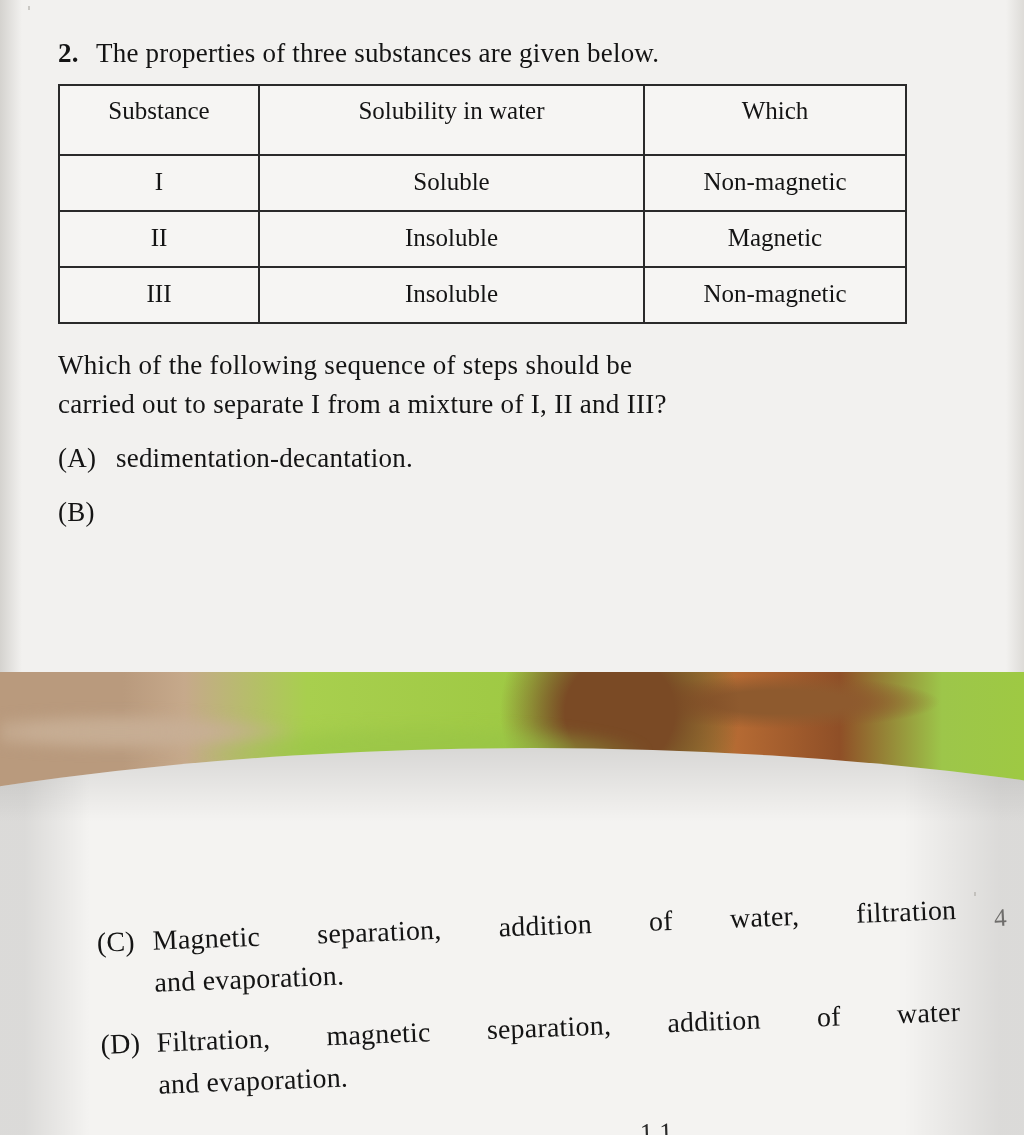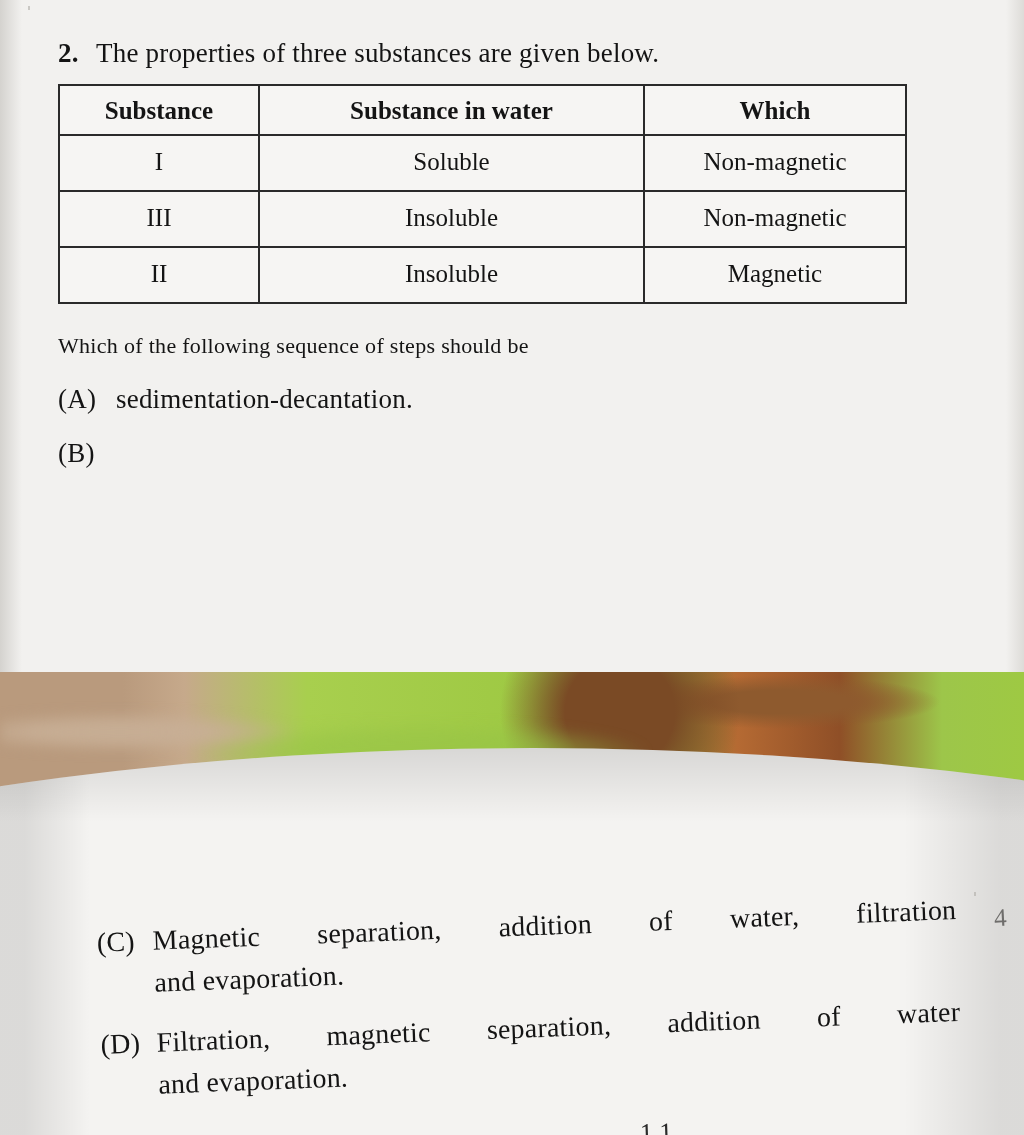--- a/index.html
+++ b/index.html
@@ -82,31 +82,31 @@
     table-layout: fixed;
   }
   table.props th, table.props td {
     border: 2px solid #2a2a2a;
     text-align: center;
     font-size: 25px;
     line-height: 30px;
     padding: 11px 4px 13px;
   }
   table.props th {
-    font-weight: bold;
-    padding: 10px 4px 8px;
+    font-weight: normal;
+    padding: 10px 4px 28px;
   }
   table.props col.c1 { width: 200px; }
   table.props col.c2 { width: 385px; }
   table.props col.c3 { width: 262px; }
 
   
   .stem {
     margin-top: 22px;
-    font-size: 22px;
+    font-size: 27px;
     line-height: 39px;
     text-align: justify;
     width: 855px;
     letter-spacing: .3px;
   }
   .stem .l2 { text-align: left; }
 
   
   .opt {
     display: flex;
@@ -234,45 +234,46 @@
 
     <table class="props">
       <colgroup>
           <col class="c1">
           <col class="c2">
           <col class="c3">
         </colgroup>
       <thead>
         <tr>
           <th>Substance</th>
-          <th>Substance in water</th>
+          <th>Solubility in water</th>
           <th>Which</th>
         </tr>
       </thead>
       <tbody>
         <tr>
           <td>I</td>
           <td>Soluble</td>
           <td>Non-magnetic</td>
         </tr>
         <tr>
+          <td>II</td>
+          <td>Insoluble</td>
+          <td>Magnetic</td>
+        </tr>
+        <tr>
           <td>III</td>
           <td>Insoluble</td>
           <td>Non-magnetic</td>
         </tr>
-        <tr>
-          <td>II</td>
-          <td>Insoluble</td>
-          <td>Magnetic</td>
-        </tr>
       </tbody>
     </table>
 
     <div class="stem">
       <div class="l1">Which of the following sequence of steps should be</div>
+      <div class="l2">carried out to separate I from a mixture of I, II and III?</div>
     </div>
 
     <div class="opt">
       <span class="opt-key">(A)</span>
       <span class="opt-body">
         <span class="line2" style="display:block">sedimentation-decantation.</span>
       </span>
     </div>
 
     <div class="opt">

